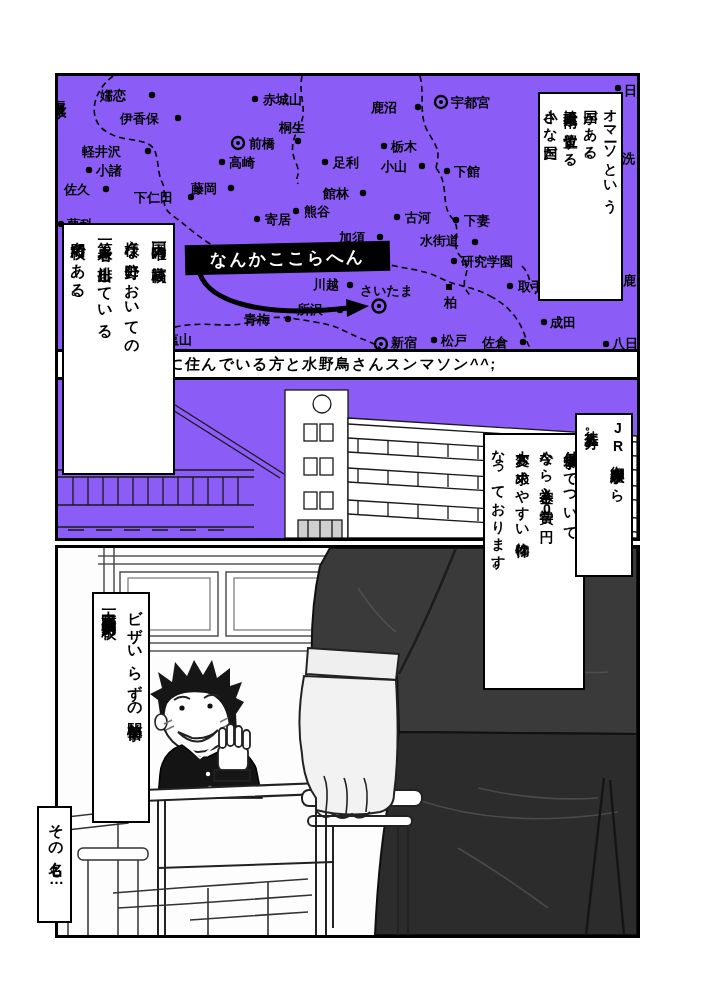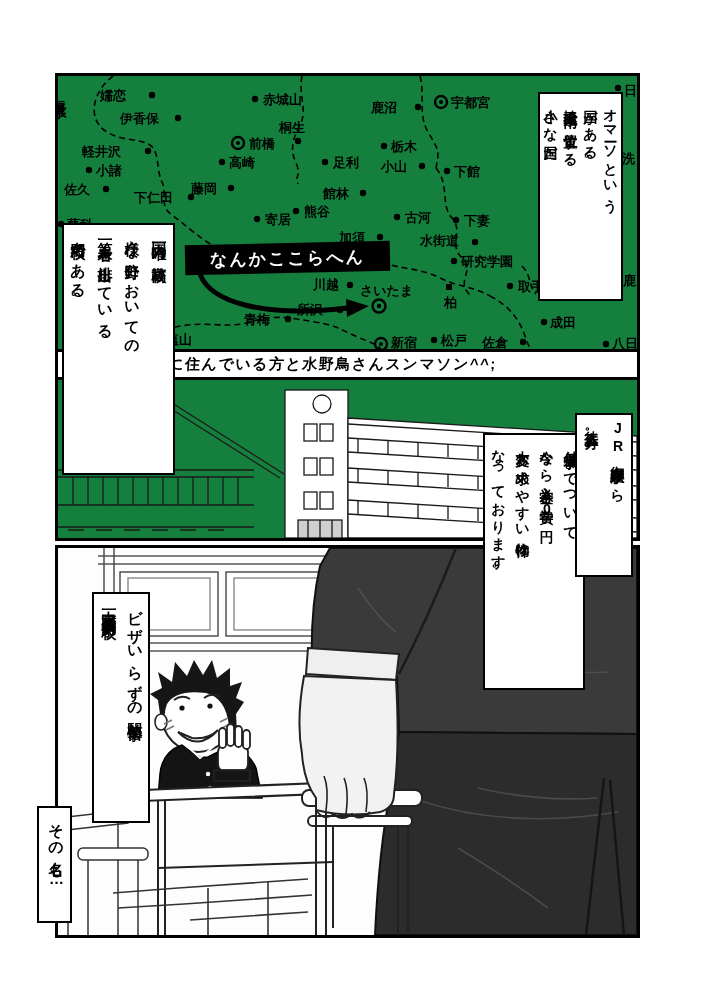--- a/index.html
+++ b/index.html
@@ -1,18 +1,18 @@
 <!DOCTYPE html>
 <html><head>
 <meta charset="utf-8">
 <style>
   html,body{margin:0;padding:0;}
   body{width:709px;height:1000px;position:relative;background:#fff;
        font-family:"Liberation Sans",sans-serif;color:#000;overflow:hidden;}
-  .panel{position:absolute;background:#15803d;border:3px solid #000;box-sizing:border-box;overflow:hidden;}
+  .panel{position:absolute;background:#8b5cf6;border:3px solid #000;box-sizing:border-box;overflow:hidden;}
   .vcap{position:absolute;writing-mode:vertical-rl;text-orientation:upright;white-space:pre-line;
         background:#fff;border:2.5px solid #000;box-sizing:border-box;font-weight:bold;
         letter-spacing:1.5px;z-index:6;padding:5px 0;}
   .blackbox{position:absolute;background:#000;color:#fff;font-weight:bold;font-size:17px;
         letter-spacing:2px;display:flex;align-items:center;justify-content:center;
         transform:rotate(-1.2deg);z-index:5;}
   .gutter{position:absolute;background:#fff;border:3px solid #000;box-sizing:border-box;
         display:flex;align-items:center;padding-left:26px;font-size:15px;font-weight:bold;
         letter-spacing:1.5px;transform-origin:left center;}
   .gutter span{display:inline-block;transform:skewX(-4deg);}

